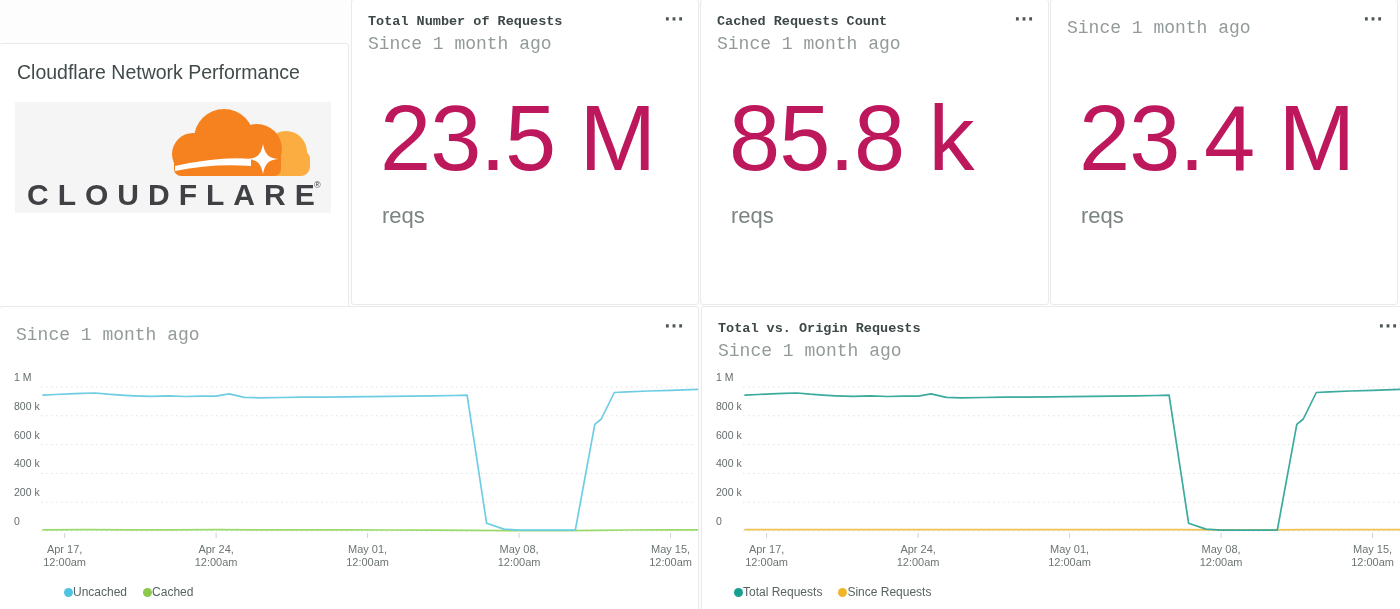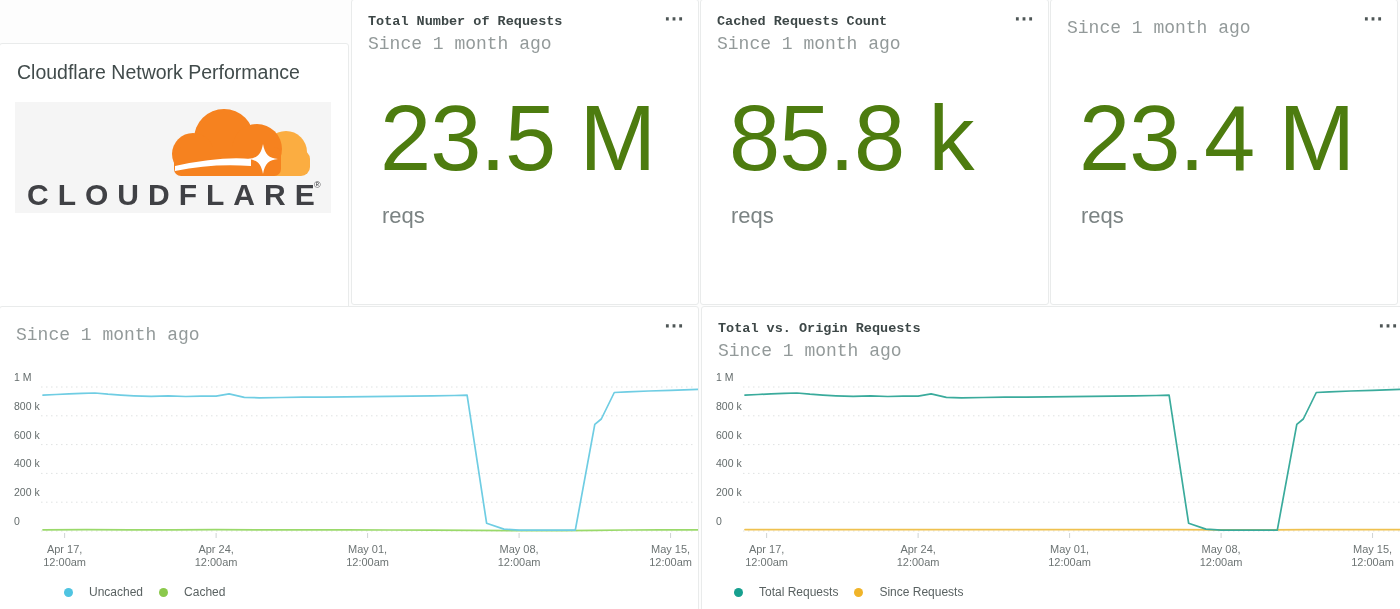--- a/index.html
+++ b/index.html
@@ -7,25 +7,25 @@
        font-family:"Liberation Sans",sans-serif;background:#fdfdfd;color:#3e4848;}
   .card{position:absolute;background:#fff;border:1px solid #e9ebeb;border-radius:3px;box-sizing:border-box;overflow:hidden;}
   .card-head{position:absolute;top:14px;left:16px;right:40px;font-family:Liberation Mono, monospace;}
   .card-title{font-size:13.5px;font-weight:bold;color:#3d4747;line-height:1.2;}
   .card-sub{font-size:18px;color:#939a9a;margin-top:4px;}
   .menu-dots{position:absolute;top:8px;font-size:20px;font-weight:bold;color:#4e5656;
              letter-spacing:1px;cursor:pointer;line-height:20px;}
   .page-title{position:absolute;top:17px;left:17px;font-size:19.5px;color:#414b4b;}
   .logo-panel{position:absolute;left:15px;top:58px;width:316px;height:111px;background:#f5f5f5;}
   .big-value{position:absolute;left:28px;top:92px;font-size:92px;line-height:1.0;
-             color:#4d7c0f;letter-spacing:-1px;white-space:nowrap;}
+             color:#be185d;letter-spacing:-1px;white-space:nowrap;}
   .big-unit{position:absolute;left:30px;top:203px;font-size:22px;color:#7b8383;}
   .chart-svg{position:absolute;left:0;top:62px;}
   .legend{position:absolute;top:278px;left:0;right:0;display:flex;align-items:center;gap:16px;}
-  .legend-item{display:flex;align-items:center;gap:16px;font-size:12px;color:#5a6262;cursor:pointer;}
+  .legend-item{display:flex;align-items:center;gap:0;font-size:12px;color:#5a6262;cursor:pointer;}
   .legend-dot{width:9px;height:9px;border-radius:50%;display:inline-block;}
   text{font-family:"Liberation Sans",sans-serif;}
 </style>
 </head>
 <body>
 
 <div id="app">
 
   <div class="card" style="left:-1px;top:-1px;width:350px;height:306px;margin-top:44px;">
     <div class="page-title">Cloudflare Network Performance</div>

